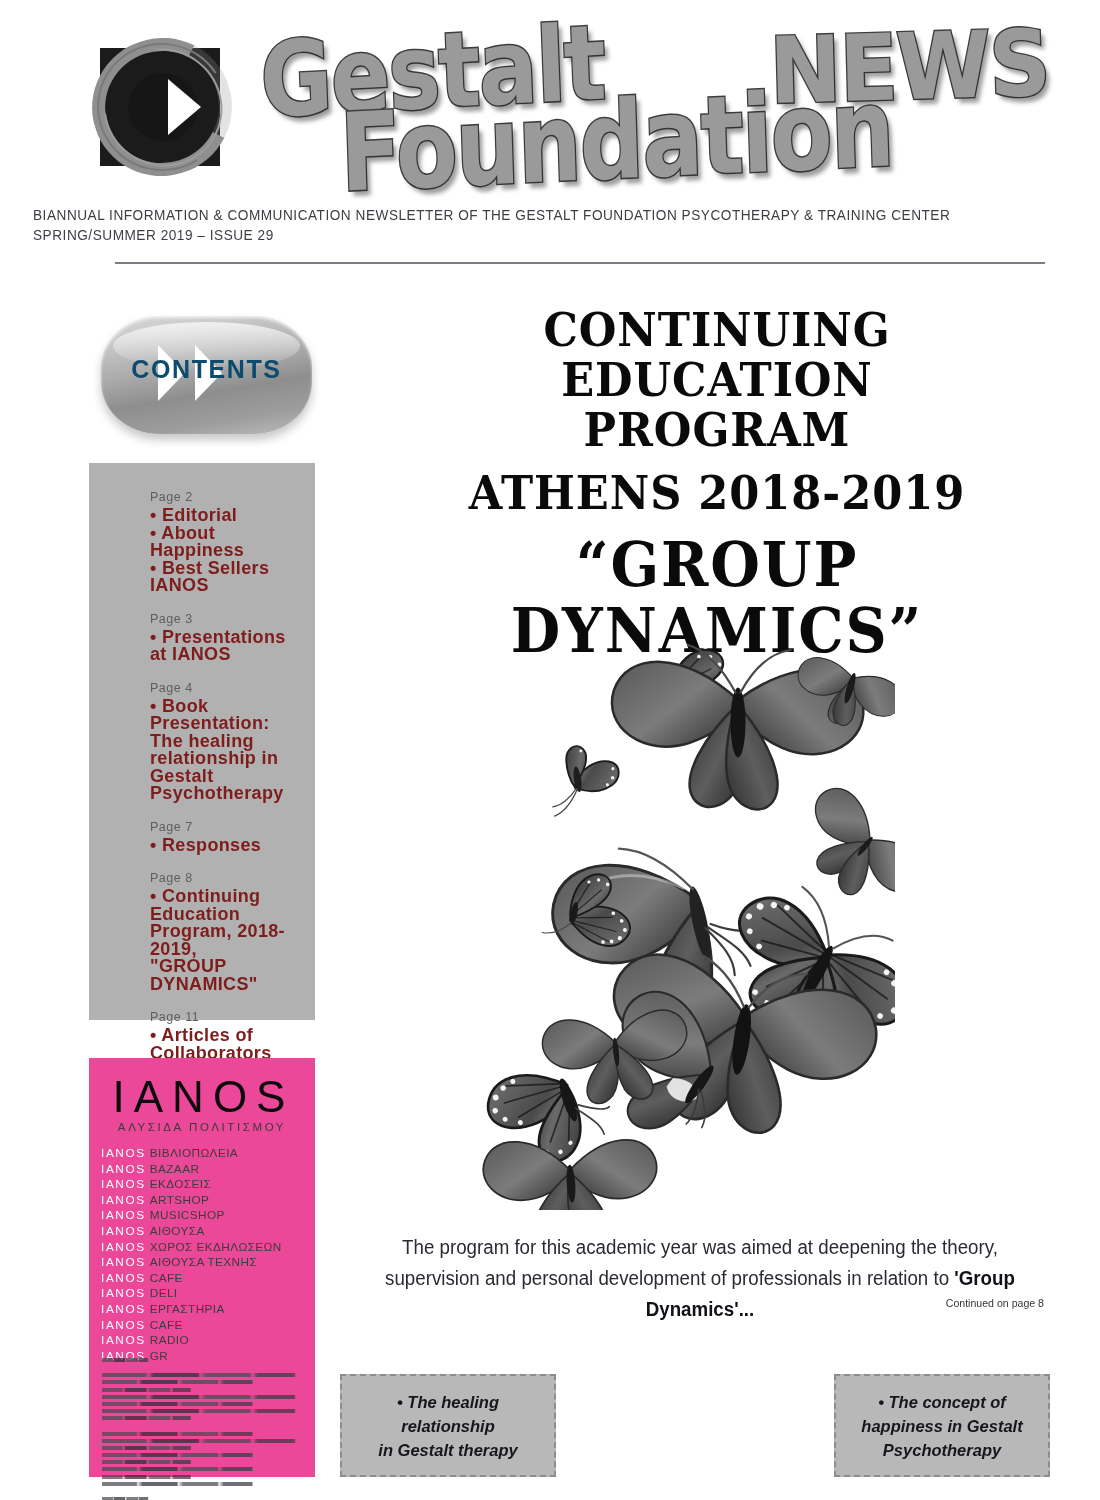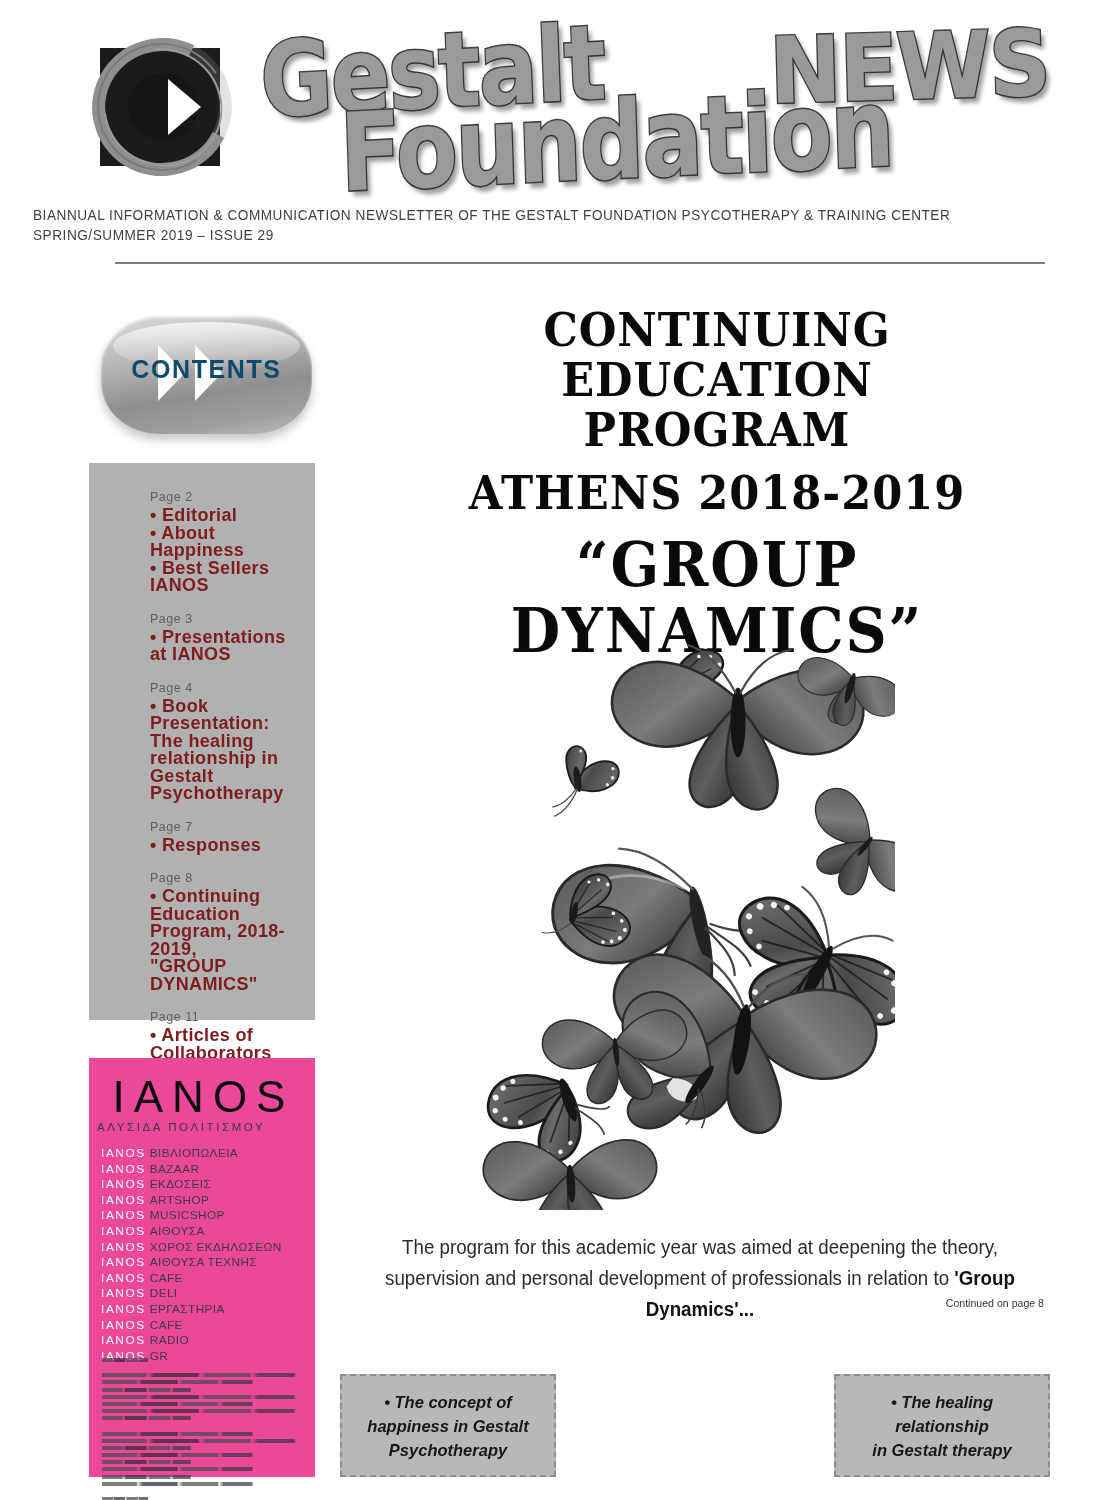--- a/index.html
+++ b/index.html
@@ -216,21 +216,21 @@
     font-size: 44px;
     font-weight: 300;
     letter-spacing: 9px;
     color: #0c0c0c;
     text-align: center;
   }
   #ianos-sub {
     position: absolute;
     left: 8px; top: 63px;
     width: 210px;
-    text-align: left;
+    text-align: center;
     font-family: "Liberation Sans", sans-serif;
     font-size: 11.5px;
     letter-spacing: 2.6px;
     color: #3a3a3a;
   }
   #ianos-list {
     position: absolute;
     left: 12px; top: 88px;
     width: 210px;
   }
@@ -656,19 +656,19 @@
     </g>
   </svg>
 </div>
 
 <div id="lede">
   <span>The program for this academic year was aimed at deepening the theory, supervision and personal development of professionals in relation to </span><span id="lede-highlight">'Group Dynamics'...</span>
 </div>
 <div id="continued">Continued on page 8</div>
 
 <div id="highlight-row">
+  <div class="hl-box">• The healing
+relationship
+in Gestalt therapy</div>
   <div class="hl-box">• The concept of
 happiness in Gestalt
 Psychotherapy</div>
-  <div class="hl-box">• The healing
-relationship
-in Gestalt therapy</div>
 </div>
 
 </body></html>

